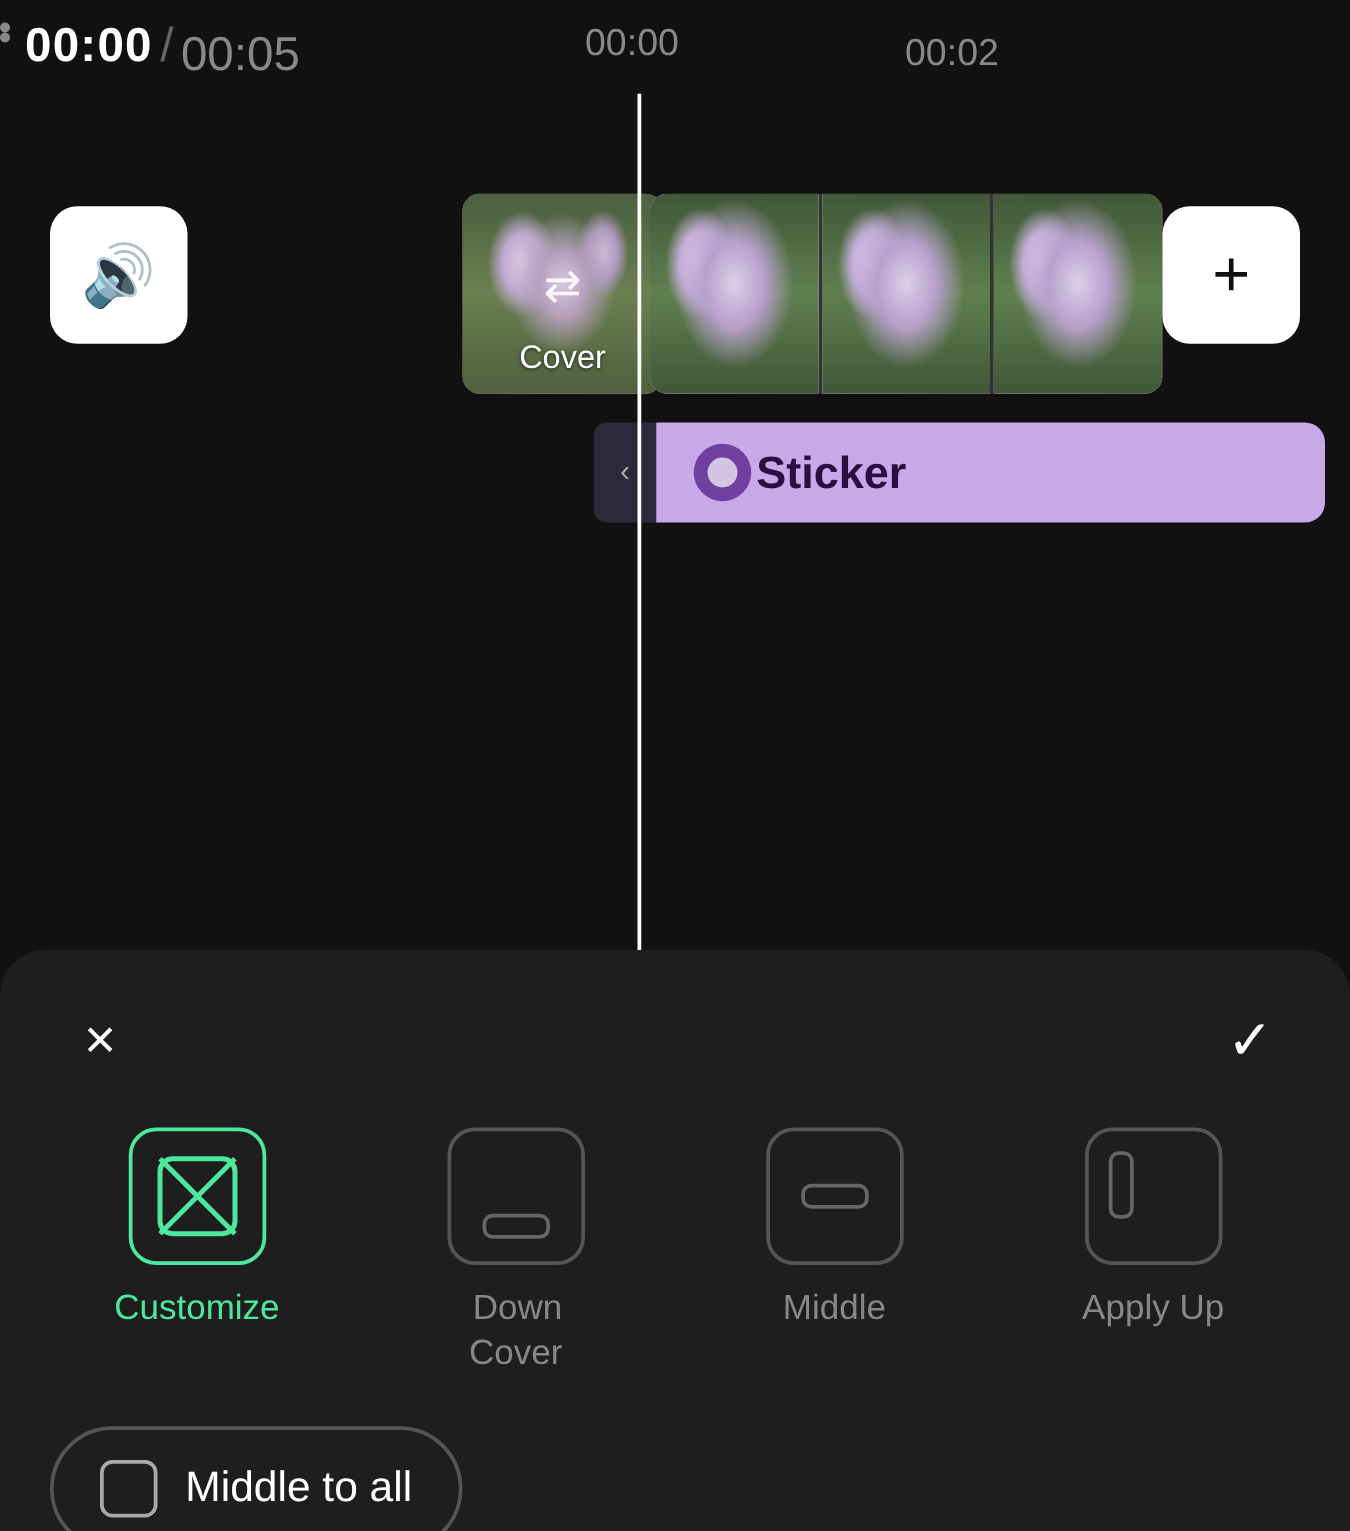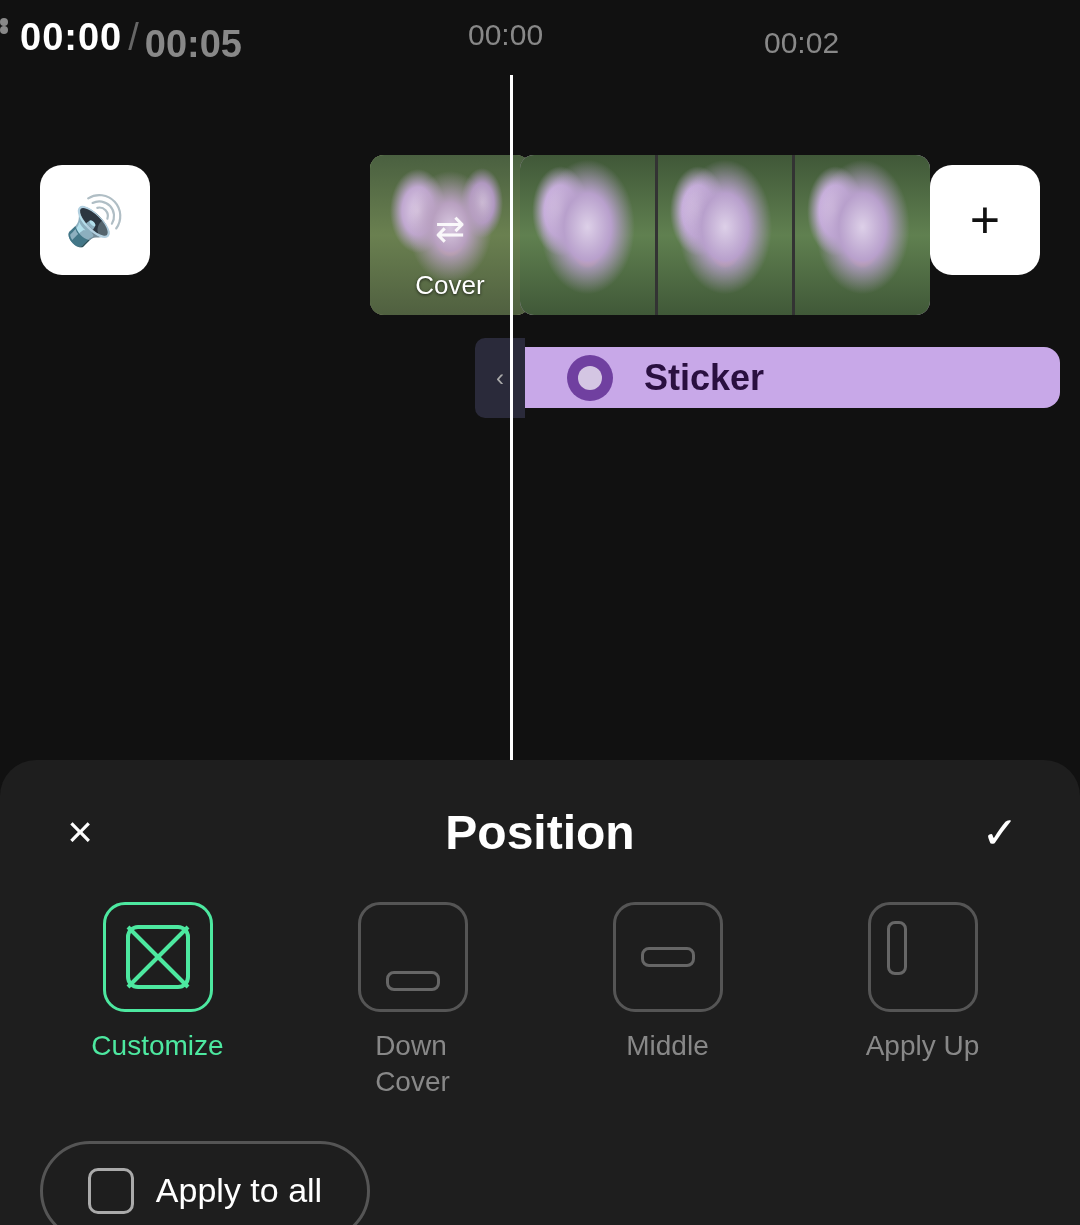--- a/index.html
+++ b/index.html
@@ -40,21 +40,21 @@
       letter-spacing: 1px;
     }
     .time-separator {
       font-size: 38px;
       font-weight: 400;
       color: #666666;
       margin: 0 6px;
     }
     .time-total {
       font-size: 38px;
-      font-weight: 700;
+      font-weight: 400;
       color: #888888;
       margin-top: 13px;
     }
     .time-marker {
       font-size: 30px;
       color: #888888;
       position: absolute;
     }
     .time-marker-dot1 { left: 620px; width: 8px; height: 8px; background: #888; border-radius: 50%; top: 33px; }
     .time-marker-dot2 { left: 900px; width: 8px; height: 8px; background: #888; border-radius: 50%; top: 33px; }
@@ -201,27 +201,27 @@
       background: #2a2a3a;
       border-radius: 10px 0 0 10px;
       display: flex;
       align-items: center;
       justify-content: center;
       color: #aaaaaa;
       font-size: 24px;
     }
     .sticker-bar {
       flex: 1;
-      height: 61px;
+      height: 80px;
       background: #c8a8e8;
       border-radius: 0 16px 16px 0;
       display: flex;
       align-items: center;
-      padding-left: 42px;
-      gap: 31px;
+      padding-left: 30px;
+      gap: 4px;
     }
     .sticker-dot {
       width: 46px;
       height: 46px;
       background: #7040a0;
       border-radius: 50%;
       display: flex;
       align-items: center;
       justify-content: center;
     }
@@ -304,21 +304,21 @@
       align-items: center;
       justify-content: center;
       position: relative;
     }
     .pos-icon.active {
       border-color: #4de8a0;
     }
     .pos-label {
       font-size: 28px;
       color: #888888;
-      text-align: left;
+      text-align: right;
       line-height: 1.3;
     }
     .pos-label.active {
       color: #4de8a0;
     }
 
     
     .customize-icon-svg {
       width: 70px;
       height: 70px;
@@ -357,21 +357,21 @@
 
   <div class="time-ruler">
     <span class="time-current">00:00</span>
     <span class="time-separator">/</span>
     <span class="time-total">00:05</span>
   </div>
 
   <div style="position:absolute;top:18px;left:0;width:100%;">
     <span class="time-marker" style="left:468px;font-size:30px;color:#888;">00:00</span>
     <div class="time-marker-dot1"></div>
-    <span class="time-marker" style="left:764px;font-size:30px;color:#888;">00:02</span>
+    <span class="time-marker" style="left:724px;font-size:30px;color:#888;">00:02</span>
     <div class="time-marker-dot2"></div>
   </div>
 
   <div class="playhead-line"></div>
 
   <div class="audio-btn">
     <span class="audio-icon">🔊</span>
   </div>
 
   <div class="cover-thumb">
@@ -411,21 +411,20 @@
   </div>
 
 </div>
 
 <div class="bottom-panel">
 
   <div class="panel-header">
     <div class="close-btn">
       <span>×</span>
     </div>
-    <span class="panel-title">Position</span>
     <div class="confirm-btn">
       <span>✓</span>
     </div>
   </div>
 
   <div class="position-options">
 
     <div class="position-option">
       <div class="pos-icon active">
         <svg class="customize-icon-svg" viewBox="0 0 70 70" fill="none" xmlns="http://www.w3.org/2000/svg">
@@ -457,16 +456,16 @@
       <div class="pos-icon" style="position:relative;">
         <div style="position:absolute;top:16px;left:16px;width:20px;height:54px;border:3px solid #666;border-radius:8px;background:transparent;"></div>
       </div>
       <span class="pos-label">Apply Up</span>
     </div>
 
   </div>
 
   <div class="apply-all-btn">
     <div class="apply-checkbox"></div>
-    <span class="apply-label">Apply to all</span>
+    <span class="apply-label">Middle to all</span>
   </div>
 
 </div>
 
 </body></html>

